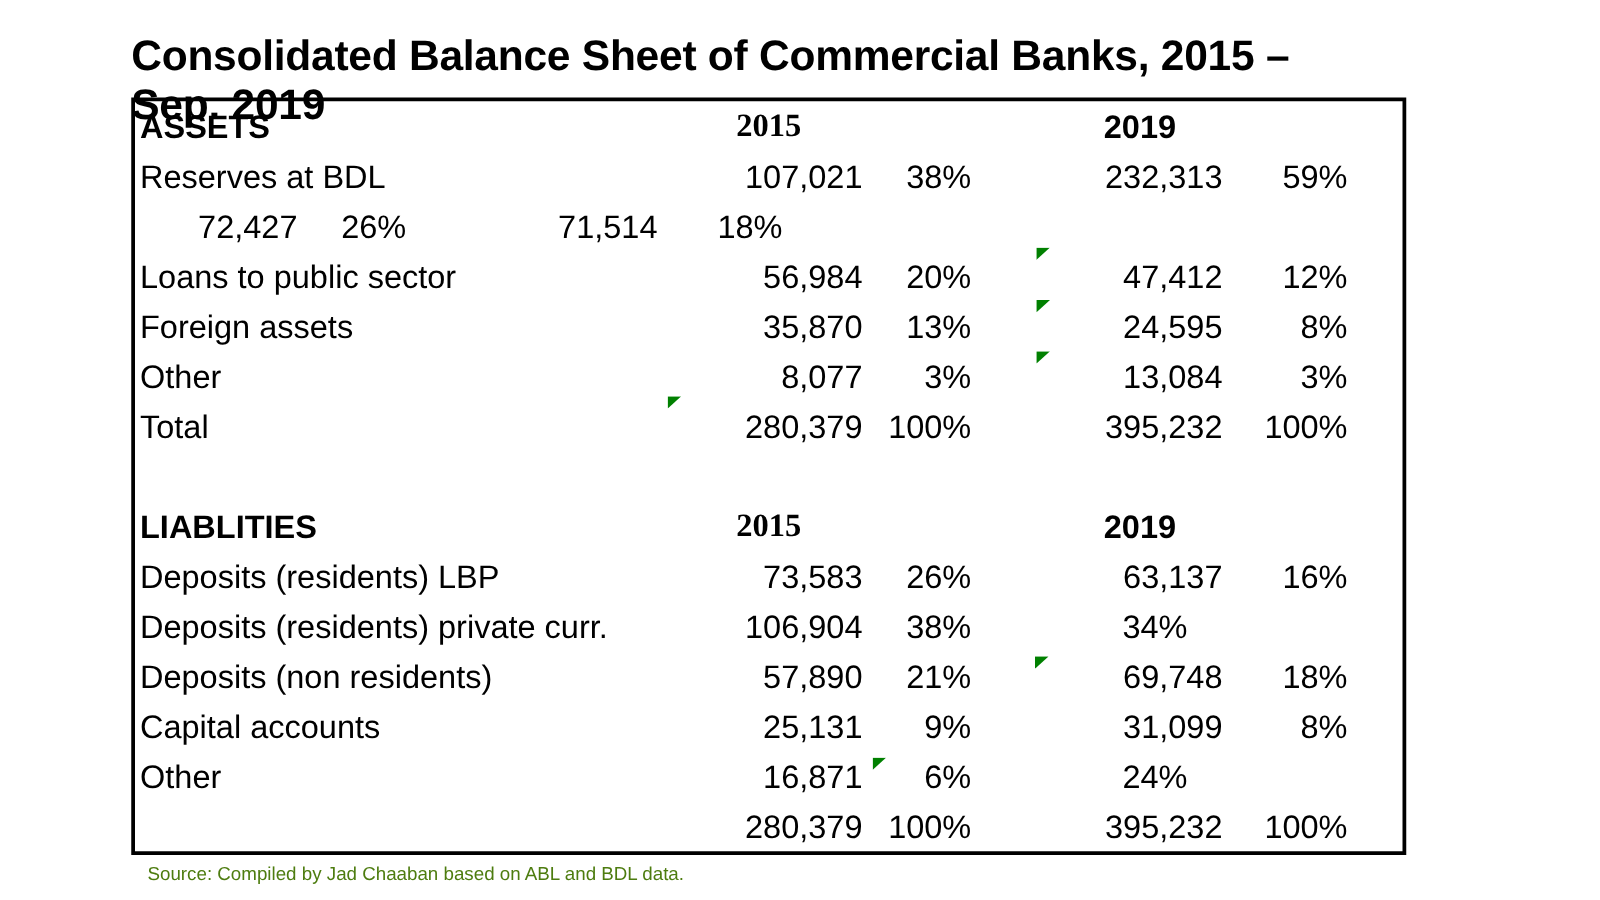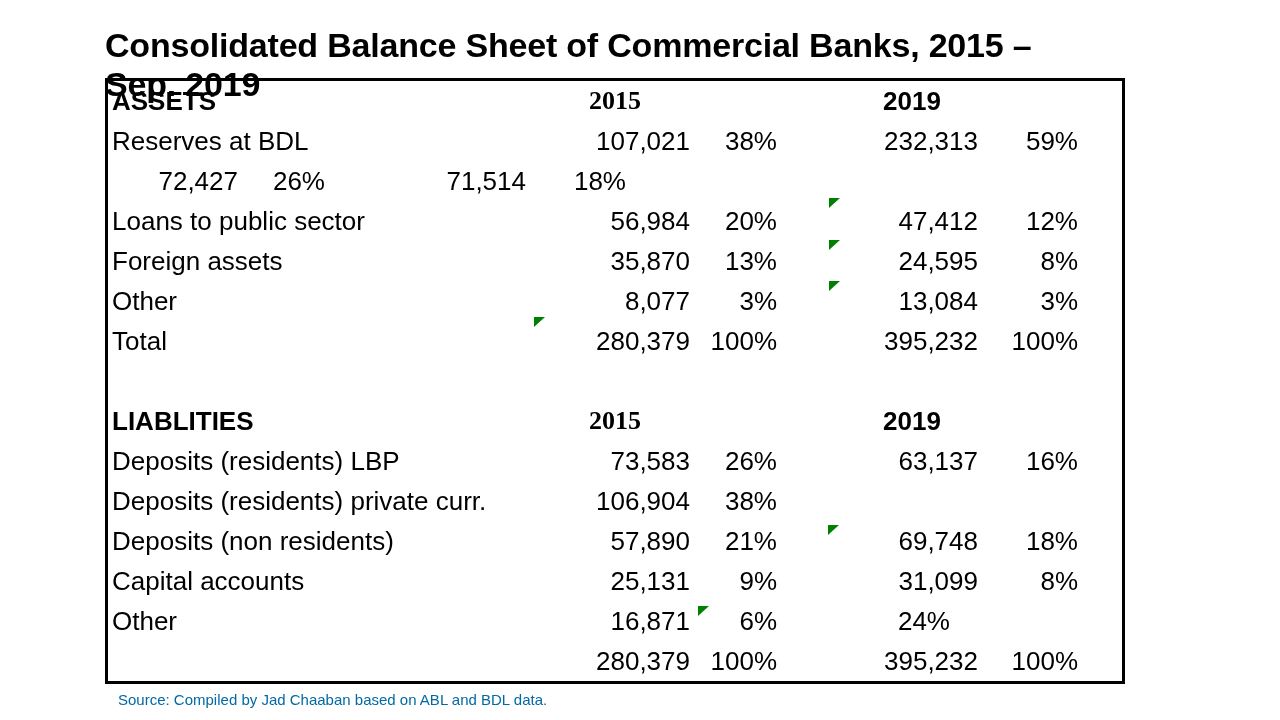--- a/index.html
+++ b/index.html
@@ -25,21 +25,21 @@
   .c.v2    { width:128px; justify-content:flex-end; }
   .c.p2    { width:100px; justify-content:flex-end; }
   .c.hy1   { width:130px; padding-left:29px; justify-content:flex-start; font-weight:bold;font-family:Liberation Serif, serif; }
   .c.hy2   { width:128px; padding-left:33px; justify-content:flex-start; font-weight:bold; }
   .bold    { font-weight:bold; }
   .marker {
     position:absolute; width:11px; height:10px;
     clip-path:polygon(0 0, 100% 0, 0 100%);
   }
   .source {
-    position:absolute; left:118px; top:691px; font-size:15px; color:#0369a1;
+    position:absolute; left:118px; top:691px; font-size:15px; color:#4d7c0f;
   }
 </style>
 </head>
 <body>
 
 <div id="canvas">
 
   <div class="title">Consolidated Balance Sheet of Commercial Banks, 2015 – Sep. 2019</div>
 
   <div class="sheet">
@@ -118,20 +118,21 @@
       <div class="c p1">26%</div>
       <div class="c gap"></div>
       <div class="c v2">63,137</div>
       <div class="c p2">16%</div>
     </div>
     <div class="row">
       <div class="c lbl">Deposits (residents) private curr.</div>
       <div class="c v1">106,904</div>
       <div class="c p1">38%</div>
       <div class="c gap"></div>
+      <div class="c p2">34%</div>
     </div>
     <div class="row">
       <div class="c lbl">Deposits (non residents)</div>
       <div class="c v1">57,890</div>
       <div class="c p1">21%</div>
       <div class="c gap"></div>
       <div class="c v2">69,748</div>
       <div class="c p2">18%</div>
     </div>
     <div class="row">

